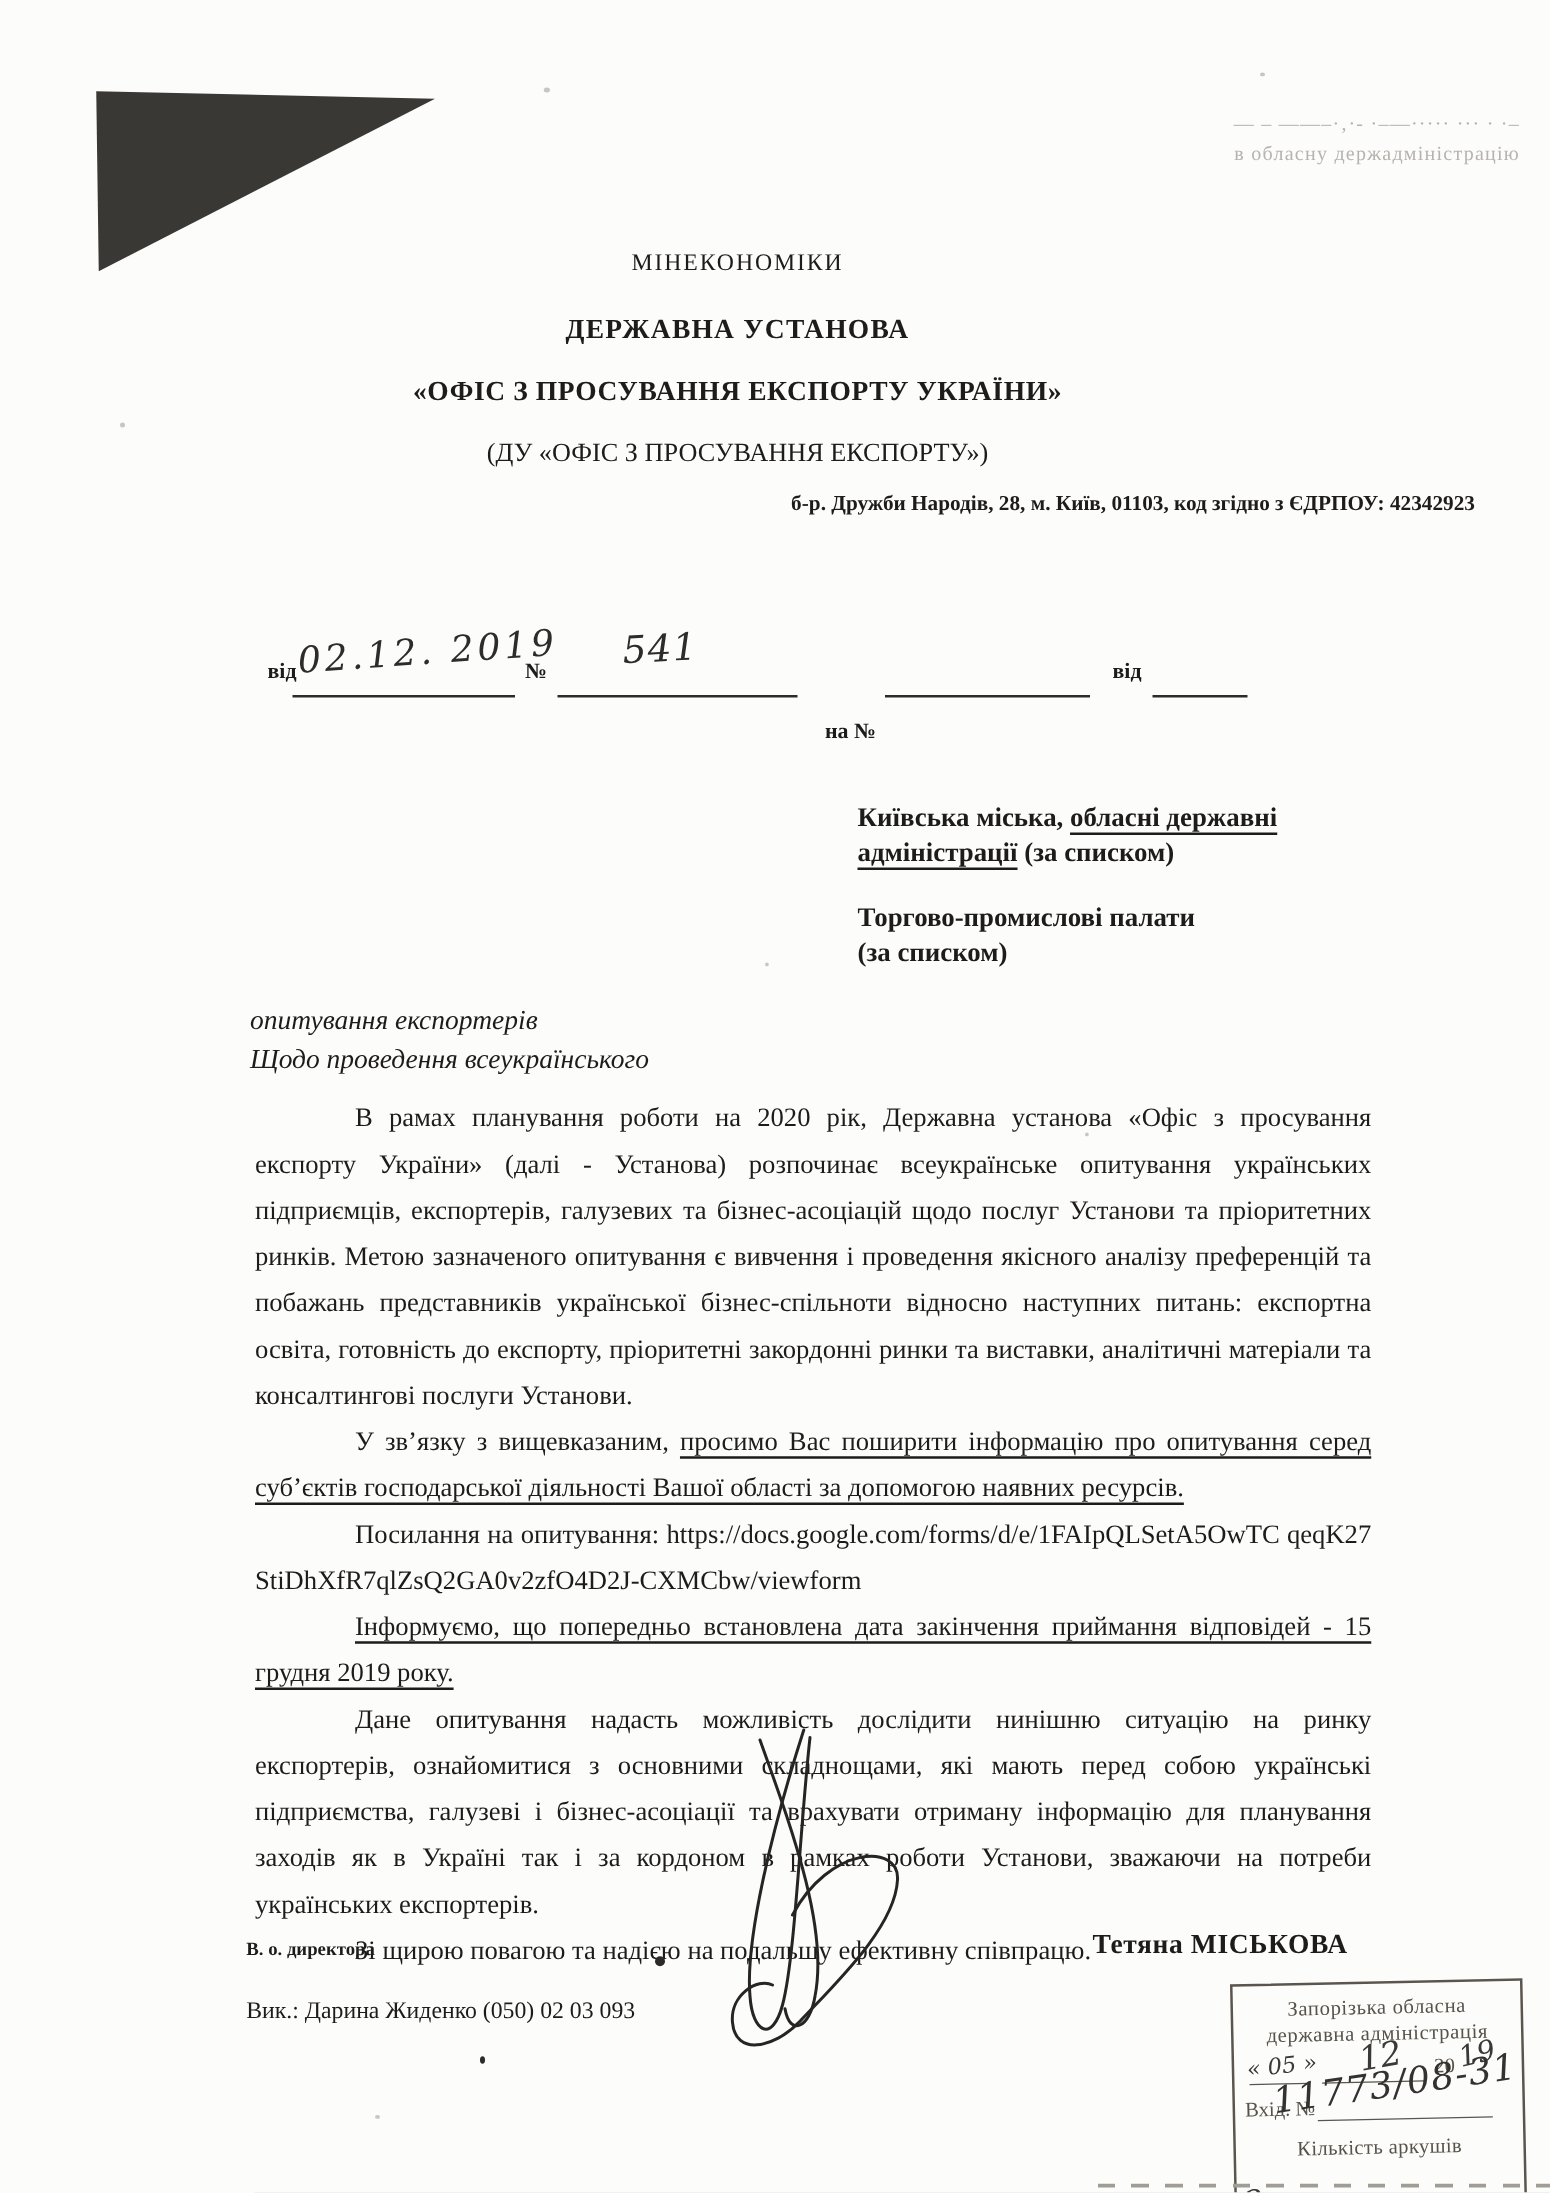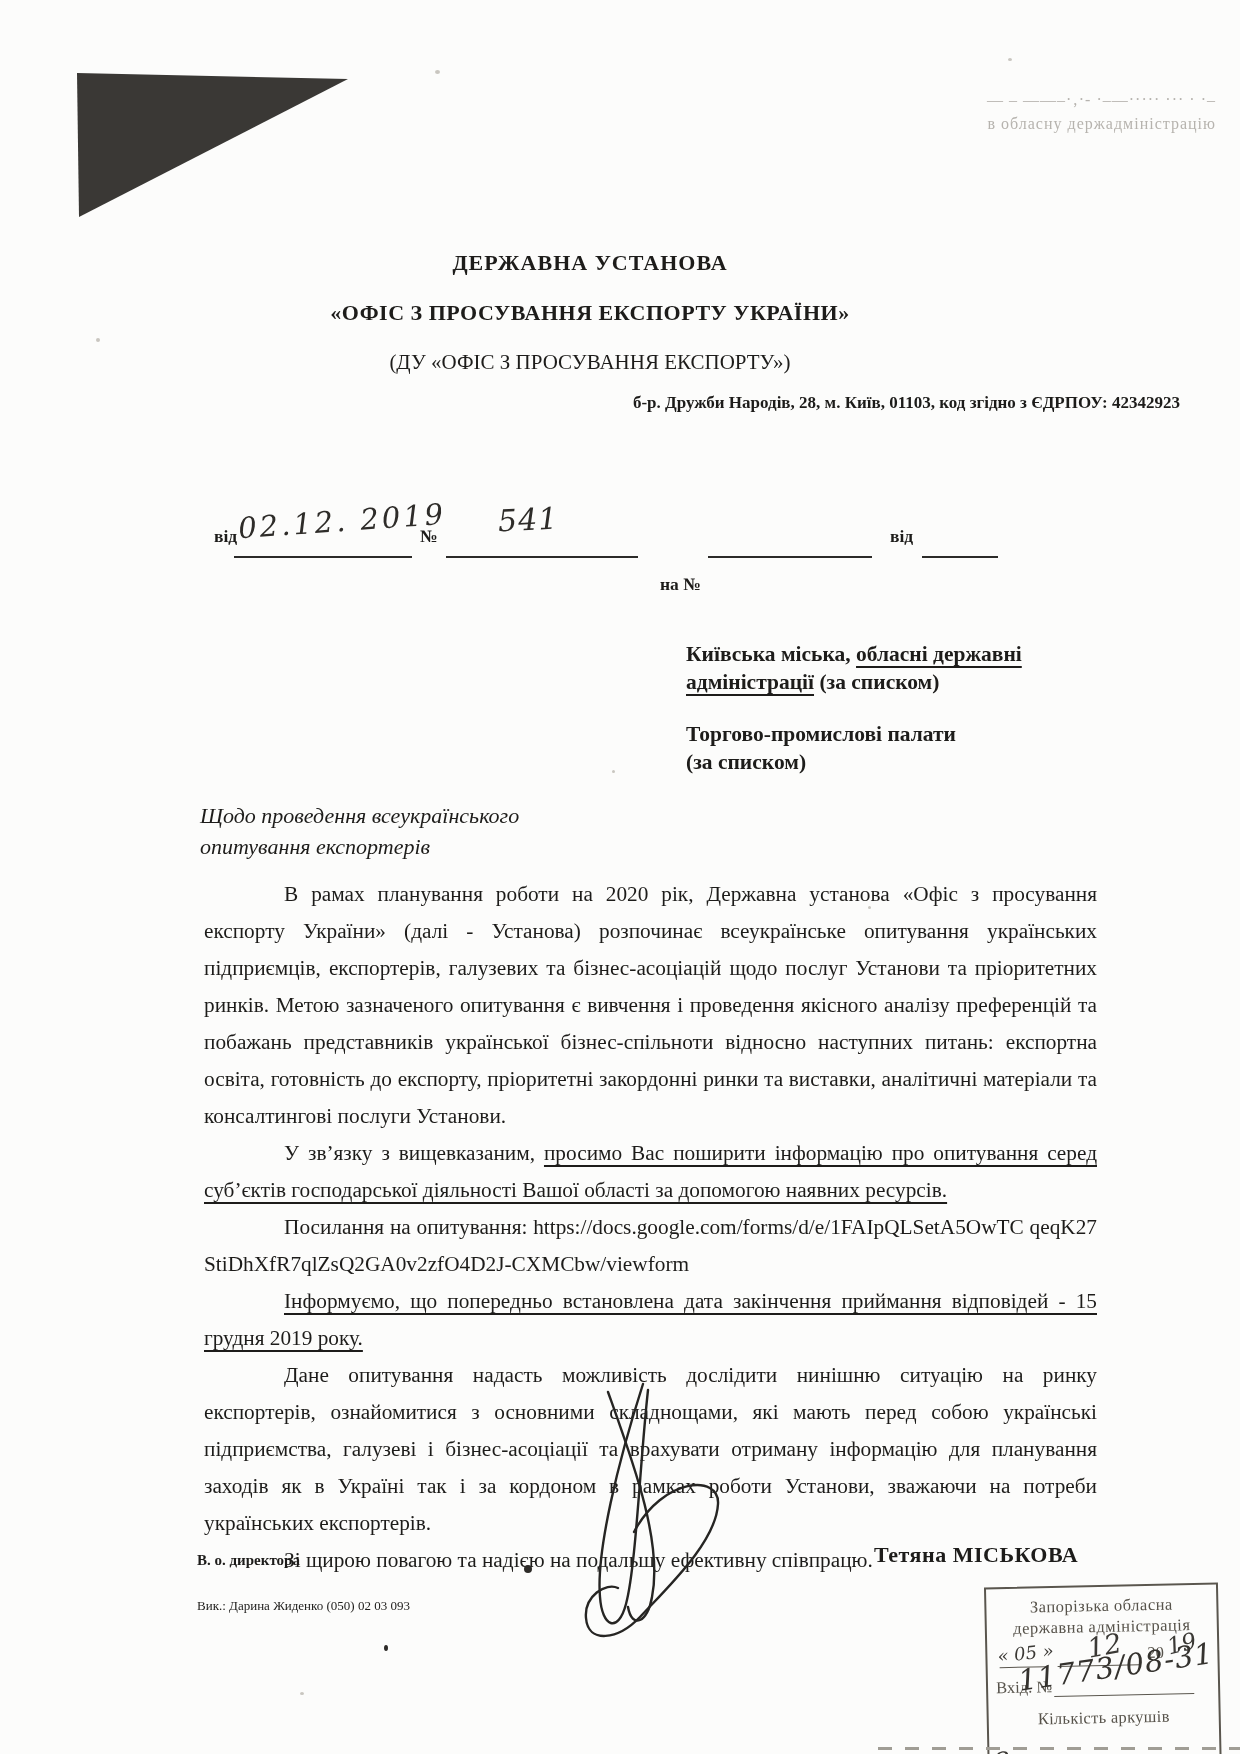--- a/index.html
+++ b/index.html
@@ -41,21 +41,21 @@
   
   .subject { position:absolute; left:200px; top:800px; font-style:italic; font-size:22px; line-height:31px; }
   
   .body-text { position:absolute; left:204px; top:876px; width:893px; font-size:21.3px; line-height:37px; text-align:justify; }
   .body-text p { margin:0; text-indent:80px; }
   .url { word-break:break-all; }
   
   .position-title { position:absolute; left:197px; top:1552px; font-weight:bold; font-size:15px; }
   .signer-name    { position:absolute; left:874px; top:1542px; font-weight:bold; font-size:22px; letter-spacing:.5px; }
   .signature-svg  { position:absolute; left:548px; top:1382px; }
-  .executor { position:absolute; left:197px; top:1598px; font-size:13px; }
+  .executor { position:absolute; left:197px; top:1598px; font-size:19px; }
   
   .stamp {
     position:absolute; left:986px; top:1585px; width:214px; height:184px;
     border:2px solid #5a564e; transform:rotate(-1.2deg);
     color:#57534b; font-size:16.5px; padding:8px 8px 0 8px; line-height:21px;
   }
   .stamp .org { text-align:center; letter-spacing:.5px; }
   .stamp .daterow { position:relative; height:30px; margin-top:4px; }
   .stamp .daterow .hw-day   { position:absolute; left:2px;  top:0; font-size:18px; transform:rotate(-5deg); color:#3b3935; }
   .stamp .daterow .l1 { position:absolute; left:4px; top:24px; width:48px; border-bottom:1.5px solid #5a564e; }
@@ -80,20 +80,21 @@
 
   <svg class="corner-triangle" width="360" height="230" viewBox="0 0 360 230">
     <polygon points="77,73 348,79 79,217" fill="#3a3835"></polygon>
   </svg>
 
   <div class="fax-header">
     <div>— – ——–·‚·- ·–—····· ···  · ·–</div>
     <div>в обласну держадміністрацію</div>
   </div>
 
+  <div class="centerline ministry">МІНЕКОНОМІКИ</div>
   <div class="centerline org-type">ДЕРЖАВНА УСТАНОВА</div>
   <div class="centerline org-name">«ОФІС З ПРОСУВАННЯ ЕКСПОРТУ УКРАЇНИ»</div>
   <div class="centerline org-short">(ДУ «ОФІС З ПРОСУВАННЯ ЕКСПОРТУ»)</div>
   <div class="centerline address">б-р. Дружби Народів, 28, м. Київ, 01103, код згідно з ЄДРПОУ: 42342923</div>
 
   <div class="ref">
     <span style="left:214px; top:14px;">від</span>
     <i class="hw hw-date">02.12. 2019</i>
     <span class="refline" style="left:234px; top:44px; width:178px;"></span>
     <span style="left:420px; top:14px;">№</span>
@@ -106,22 +107,22 @@
   </div>
 
   <div class="recipients">
     <div><span>Київська міська, </span><span class="u">обласні державні</span></div>
     <div><span class="u">адміністрації</span><span> (за списком)</span></div>
     <div class="grp2">Торгово-промислові палати</div>
     <div>(за списком)</div>
   </div>
 
   <div class="subject">
+    <div>опитування експортерів</div>
     <div>Щодо проведення всеукраїнського</div>
-    <div>опитування експортерів</div>
   </div>
 
   <div class="body-text">
     <p>В рамах планування роботи на 2020 рік, Державна установа «Офіс з просування експорту України» (далі - Установа) розпочинає всеукраїнське опитування українських підприємців, експортерів, галузевих та бізнес-асоціацій щодо послуг Установи та пріоритетних ринків. Метою зазначеного опитування є вивчення і проведення якісного аналізу преференцій та побажань представників української бізнес-спільноти відносно наступних питань: експортна освіта, готовність до експорту, пріоритетні закордонні ринки та виставки, аналітичні матеріали та консалтингові послуги Установи.</p>
     <p><span>У зв’язку з вищевказаним, </span><span class="u">просимо Вас поширити інформацію про опитування серед суб’єктів господарської діяльності Вашої області за допомогою наявних ресурсів.</span></p>
     <p><span>Посилання на опитування: </span><span class="url">https://docs.google.com/forms/d/e/1FAIpQLSetA5OwTC qeqK27StiDhXfR7qlZsQ2GA0v2zfO4D2J-CXMCbw/viewform</span></p>
     <p><span class="u">Інформуємо, що попередньо встановлена дата закінчення приймання відповідей - 15 грудня 2019 року.</span></p>
     <p>Дане опитування надасть можливість дослідити нинішню ситуацію на ринку експортерів, ознайомитися з основними складнощами, які мають перед собою українські підприємства, галузеві і бізнес-асоціації та врахувати отриману інформацію для планування заходів як в Україні так і за кордоном в рамках роботи Установи, зважаючи на потреби українських експортерів.</p>
     <p>Зі щирою повагою та надією на подальшу ефективну співпрацю.</p>
   </div>

